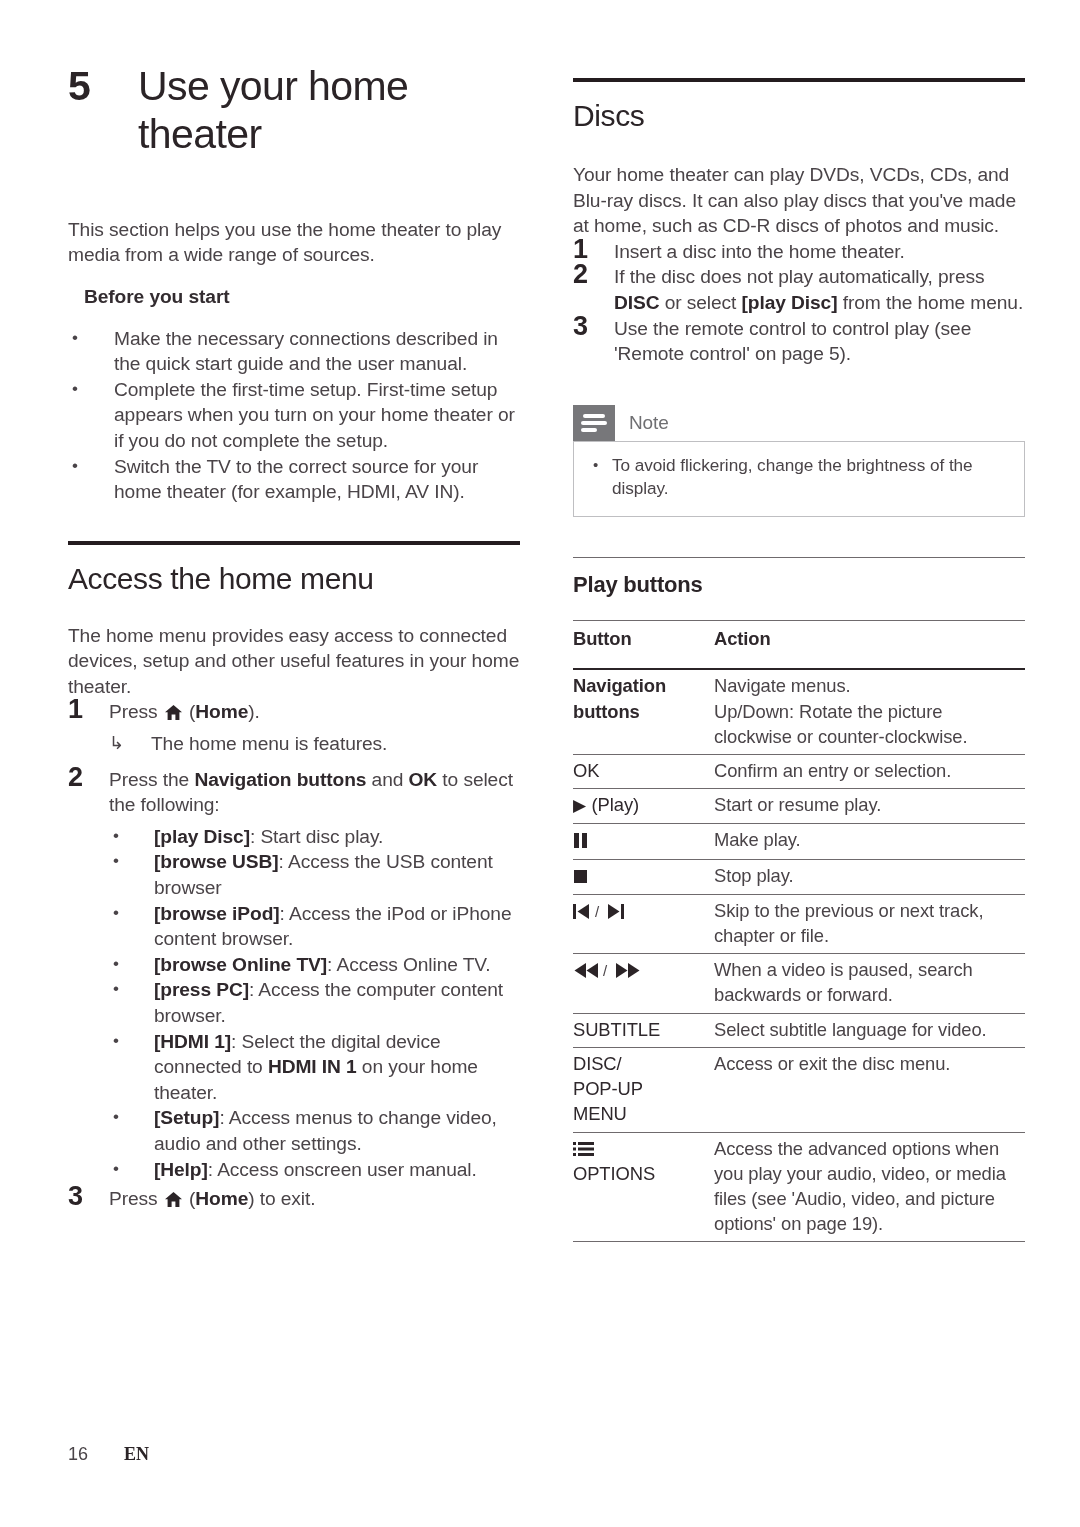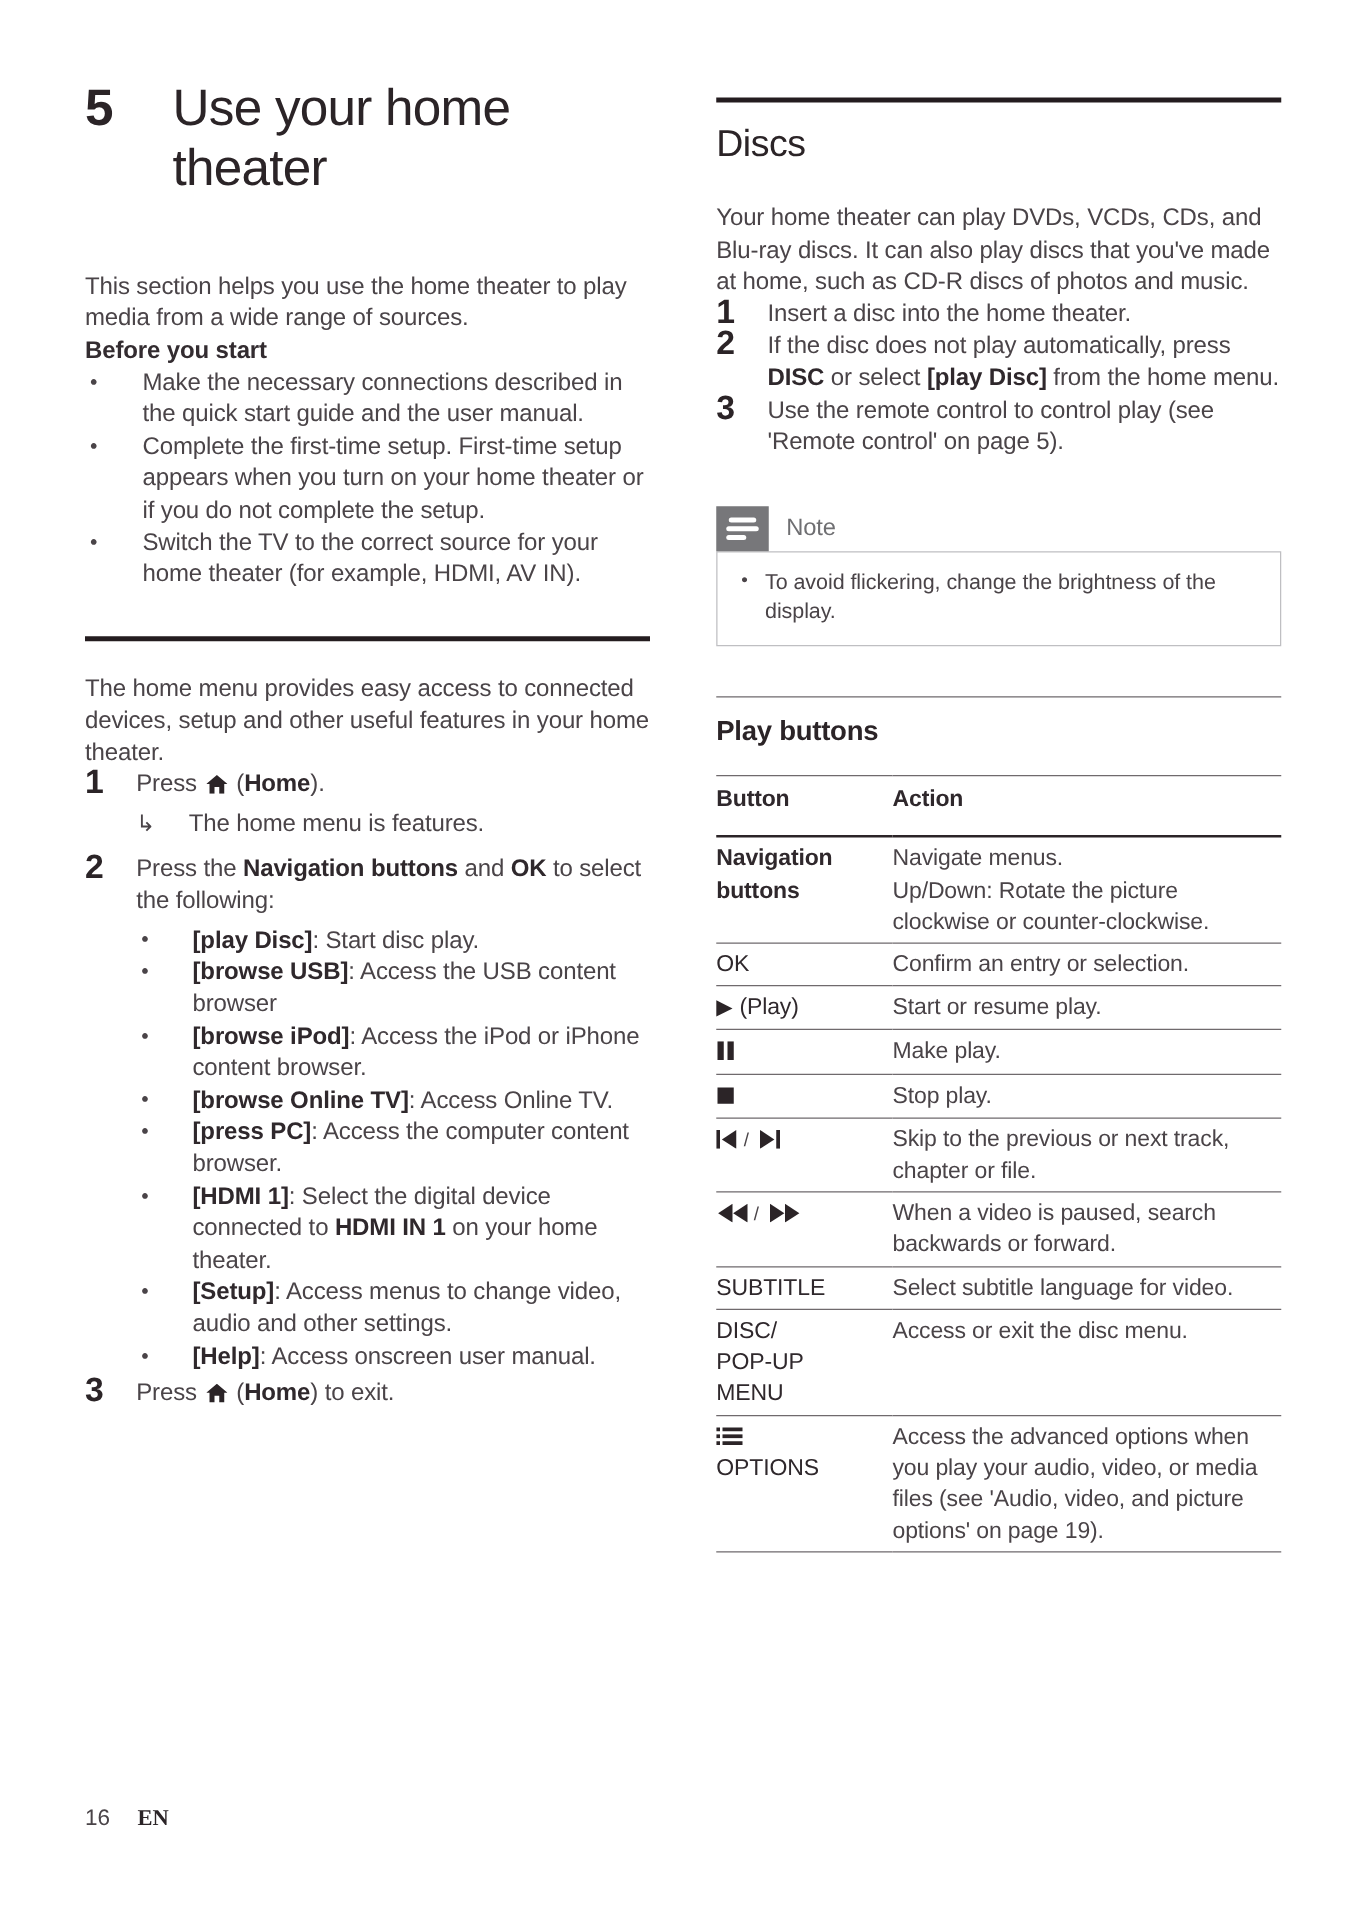--- a/index.html
+++ b/index.html
@@ -57,21 +57,21 @@
     line-height: 25.6px;
     margin: 0;
     color: #4a4448;
     letter-spacing: -0.1px;
   }
   .lead-bold {
     font-size: 19.2px;
     line-height: 25.6px;
     font-weight: 700;
     color: #332c30;
-    margin: 0;
+    margin: 16px;
     letter-spacing: -0.1px;
   }
 
   
   ul.bullets {
     list-style: none;
     margin: 0;
     padding: 0;
   }
   ul.bullets > li {
@@ -281,21 +281,21 @@
   }
 
   
   .footer {
     position: absolute;
     left: 68px;
     top: 1444px;
     font-size: 18px;
     color: #4a4448;
     display: flex;
-    gap: 22px;
+    gap: 36px;
     align-items: baseline;
   }
   .footer .lang { font-weight: 700; color: #2b2427; font-family: Liberation Serif, serif; }
 </style>
 </head>
 <body>
 
 <div class="page">
 
   <div class="col col-left">
@@ -312,20 +312,21 @@
     <p class="lead-bold">Before you start</p>
 
     <ul class="bullets">
       <li>Make the necessary connections described in the quick start guide and the user manual.</li>
       <li>Complete the first-time setup. First-time setup appears when you turn on your home theater or if you do not complete the setup.</li>
       <li>Switch the TV to the correct source for your home theater (for example, HDMI, AV IN).</li>
     </ul>
 
     <div style="height:36px"></div>
     <div class="rule-thick"></div>
+    <h2 class="section">Access the home menu</h2>
 
     <div style="height:26px"></div>
     <p class="body">The home menu provides easy access to connected devices, setup and other useful features in your home theater.</p>
 
     <div class="steps">
 
       <div class="step">
         <div class="step-num">1</div>
         <div class="step-body">
           <span>Press</span>

